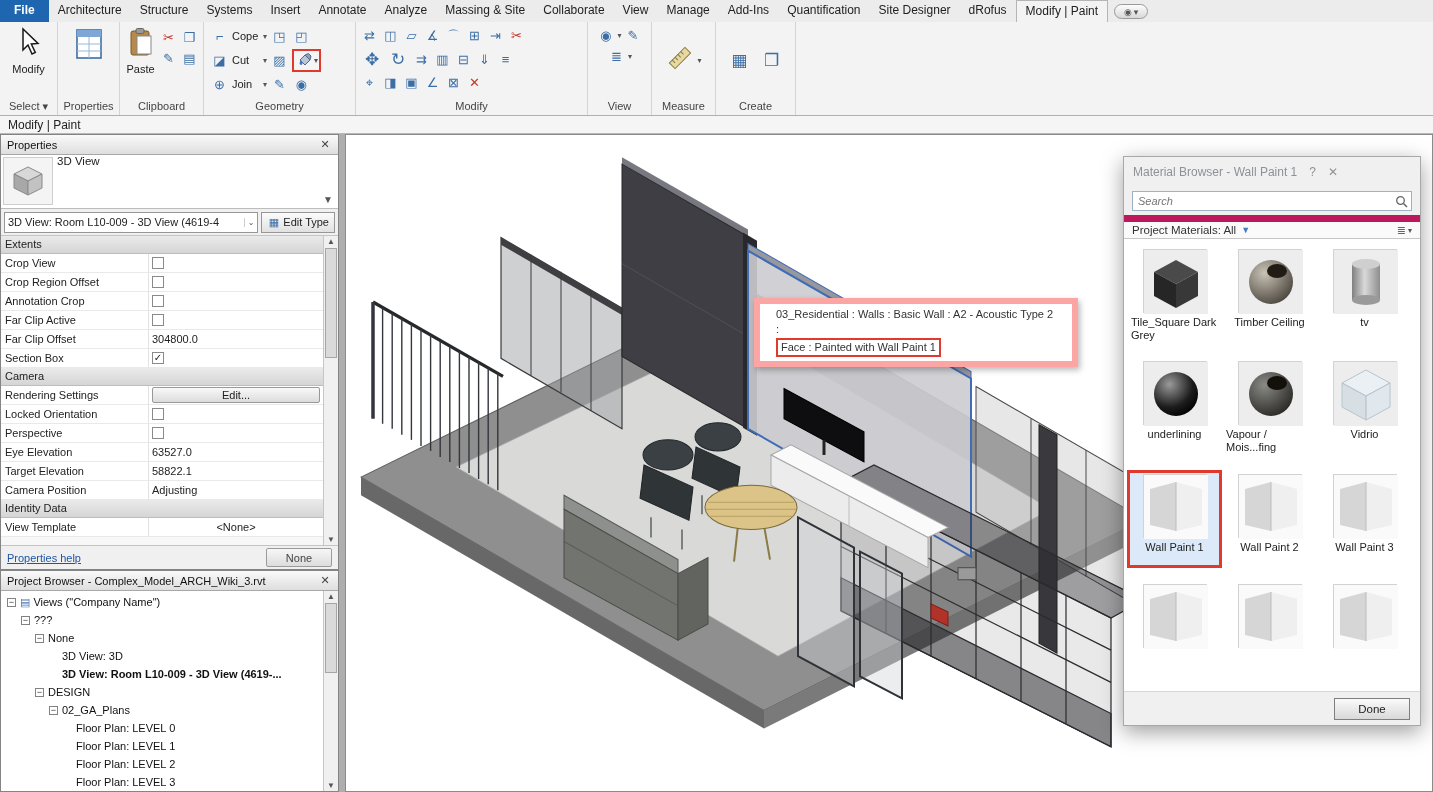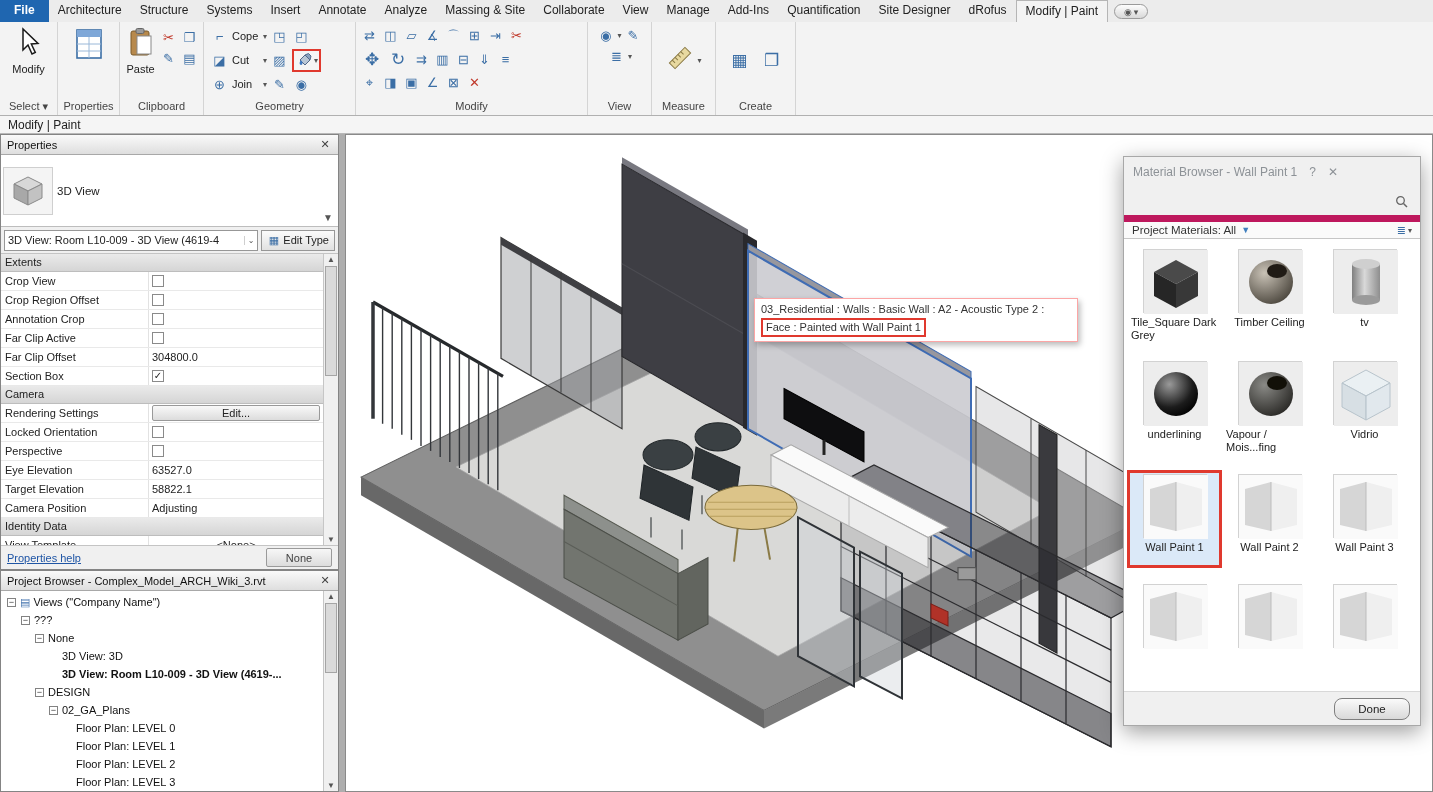--- a/index.html
+++ b/index.html
@@ -37,21 +37,21 @@
 
   
   .main { flex:1; display:flex; background:#aeaeae; }
   .leftcol { width:339px; display:flex; flex-direction:column; }
   .panel { border:1px solid #848484; background:#f0f0f0; display:flex; flex-direction:column; overflow:hidden; }
   .props { height:436px; }
   .browser { flex:1; }
   .ptitle { height:20px; flex:none; background:linear-gradient(#fafafa,#dedede); border-bottom:1px solid #a8a8a8; display:flex; align-items:center; padding:0 6px; font-size:11px; color:#111; }
   .close-x { margin-left:auto; font-size:11px; color:#444; width:14px; text-align:center; cursor:default; }
 
-  .type-selector { height:72px; flex:none; background:#fff; border-bottom:1px solid #bdbdbd; display:flex; align-items:center; position:relative; }
+  .type-selector { height:54px; flex:none; background:#fff; border-bottom:1px solid #bdbdbd; display:flex; position:relative; }
   .type-icon { width:50px; height:48px; margin:2px 4px 2px 2px; border:1px solid #cfcfcf; background:#f4f4f4; display:flex; align-items:center; justify-content:center; }
   .type-label { font-size:11.5px; color:#222; }
   .type-caret { position:absolute; right:5px; bottom:3px; font-size:10px; color:#555; }
 
   .view-row { height:26px; flex:none; display:flex; align-items:center; gap:3px; padding:2px 3px; background:#f0f0f0; }
   .view-combo { flex:1; height:21px; background:#fff; border:1px solid #979797; font-size:11px; display:flex; align-items:center; padding:0 3px; overflow:hidden; white-space:nowrap; color:#222; }
   .view-combo .caret { margin-left:auto; border-left:1px solid #cfcfcf; padding-left:3px; }
   .edit-type-btn { height:21px; border:1px solid #979797; background:linear-gradient(#fbfbfb,#e1e1e1); font-size:11px; display:flex; align-items:center; gap:3px; padding:0 5px; white-space:nowrap; color:#222; }
 
   .grid-wrap { flex:1; display:flex; overflow:hidden; border-top:1px solid #c4c4c4; }
@@ -78,42 +78,42 @@
   .expander { width:9px; height:9px; border:1px solid #828282; background:#fff; font-size:9px; line-height:7px; text-align:center; color:#333; margin-right:4px; flex:none; }
   .expander-spacer { width:13px; flex:none; }
   .tree-ic { color:#4a78b0; margin-right:3px; font-size:11px; flex:none; }
   .tree-row.bold .tree-label { font-weight:bold; }
 
   
   .gap { width:6px; }
   .canvas { flex:1; position:relative; background:#fff; border:1px solid #8a8a8a; overflow:hidden; }
   .scene { position:absolute; inset:0; width:100%; height:100%; }
 
-  .tooltip { position:absolute; left:408px; top:163px; width:324px; background:#fff; border:1px solid #fca5a5; box-shadow:2px 3px 6px rgba(0,0,0,.28); font-size:11px; color:#333; padding:3px 6px 4px; line-height:1.35; }
+  .tooltip { position:absolute; left:408px; top:163px; width:324px; background:#fff; border:6px solid #fca5a5; box-shadow:2px 3px 6px rgba(0,0,0,.28); font-size:11px; color:#333; padding:3px 16px 4px; line-height:1.35; }
   .annot-line { display:inline-block; border:2px solid #e0392e; padding:0 3px; margin-top:1px; }
 
   
   .matdlg { position:absolute; top:21px; right:11px; width:298px; height:570px; background:#f0f0f0; border:1px solid #a8a8a8; box-shadow:0 6px 20px rgba(0,0,0,.38); display:flex; flex-direction:column; }
   .mat-title { height:30px; flex:none; display:flex; align-items:center; padding:0 9px; font-size:12px; color:#8d9297; }
   .mat-title .mt-btn { margin-left:12px; color:#8d9297; font-size:12px; }
   .mat-title .mt-btn:first-of-type { margin-left:auto; }
   .mat-search { height:28px; flex:none; padding:4px 8px; position:relative; }
   .mat-search input { width:100%; height:20px; border:1px solid #9eb2c6; font-size:11px; font-style:italic; padding:0 20px 0 5px; font-family:inherit; color:#444; }
   .mag { position:absolute; right:12px; top:7px; }
   .mat-filter { height:24px; flex:none; background:#fafafa; border-top:7px solid #be185d; border-bottom:1px solid #c6c6c6; display:flex; align-items:center; padding:4px 8px; font-size:11.5px; color:#333; }
   .mat-filter .fcaret { color:#3f7fbf; font-size:9px; margin-left:5px; }
   .mat-filter .list-btn { margin-left:auto; font-size:11px; color:#3b6ea5; display:flex; align-items:center; gap:2px; }
   .mat-grid { flex:1; background:#fff; overflow:hidden; display:flex; flex-wrap:wrap; align-content:flex-start; padding:6px 3px 0; }
   .mat-cell { width:95px; display:flex; flex-direction:column; align-items:center; margin-bottom:12px; border:3px solid transparent; padding:1px; }
   .mat-cell.selected { background:#dbe9f8; }
   .mat-cell.annot { border-color:#e0392e; }
   .mat-swatch { width:64px; height:64px; border:1px solid #d2d2d2; }
   .mat-label { font-size:11px; color:#222; text-align:left; line-height:1.15; min-height:26px; padding-top:3px; white-space:pre-line; }
   .mat-foot { height:34px; flex:none; display:flex; align-items:center; justify-content:flex-end; padding:0 10px; background:#f0f0f0; border-top:1px solid #d8d8d8; }
-  .done-btn { width:76px; height:22px; font-size:11.5px; font-family:inherit; background:linear-gradient(#fafafa,#d9d9d9); border:1px solid #7f7f7f; border-radius:8px; color:#222; }
+  .done-btn { width:76px; height:22px; font-size:11.5px; font-family:inherit; background:linear-gradient(#fafafa,#d9d9d9); border:1px solid #7f7f7f; border-radius:0; color:#222; }
 </style>
 </head>
 <body>
 
 <div class="app">
 
   <div class="tabbar">
     <div style="display:flex">
         <div class="tab file">File</div>
         <div class="tab">Architecture</div>
@@ -613,20 +613,21 @@
         <span class="annot-line">Face : Painted with Wall Paint 1</span>
       </div>
 
       <div class="matdlg">
         <div class="mat-title">
           <span>Material Browser - Wall Paint 1</span>
           <span class="mt-btn">?</span>
           <span class="mt-btn">✕</span>
         </div>
         <div class="mat-search">
+          <input type="text" placeholder="Search" style="">
           <span class="mag">
             <svg width="13" height="13" viewBox="0 0 13 13">
                 <circle cx="5.5" cy="5.5" r="3.8" fill="none" stroke="#666" stroke-width="1.3"></circle>
                 <line x1="8.5" y1="8.5" x2="12" y2="12" stroke="#666" stroke-width="1.5"></line>
               </svg>
           </span>
         </div>
         <div class="mat-filter">
           <span>Project Materials: All</span>
           <span class="fcaret">▼</span>

